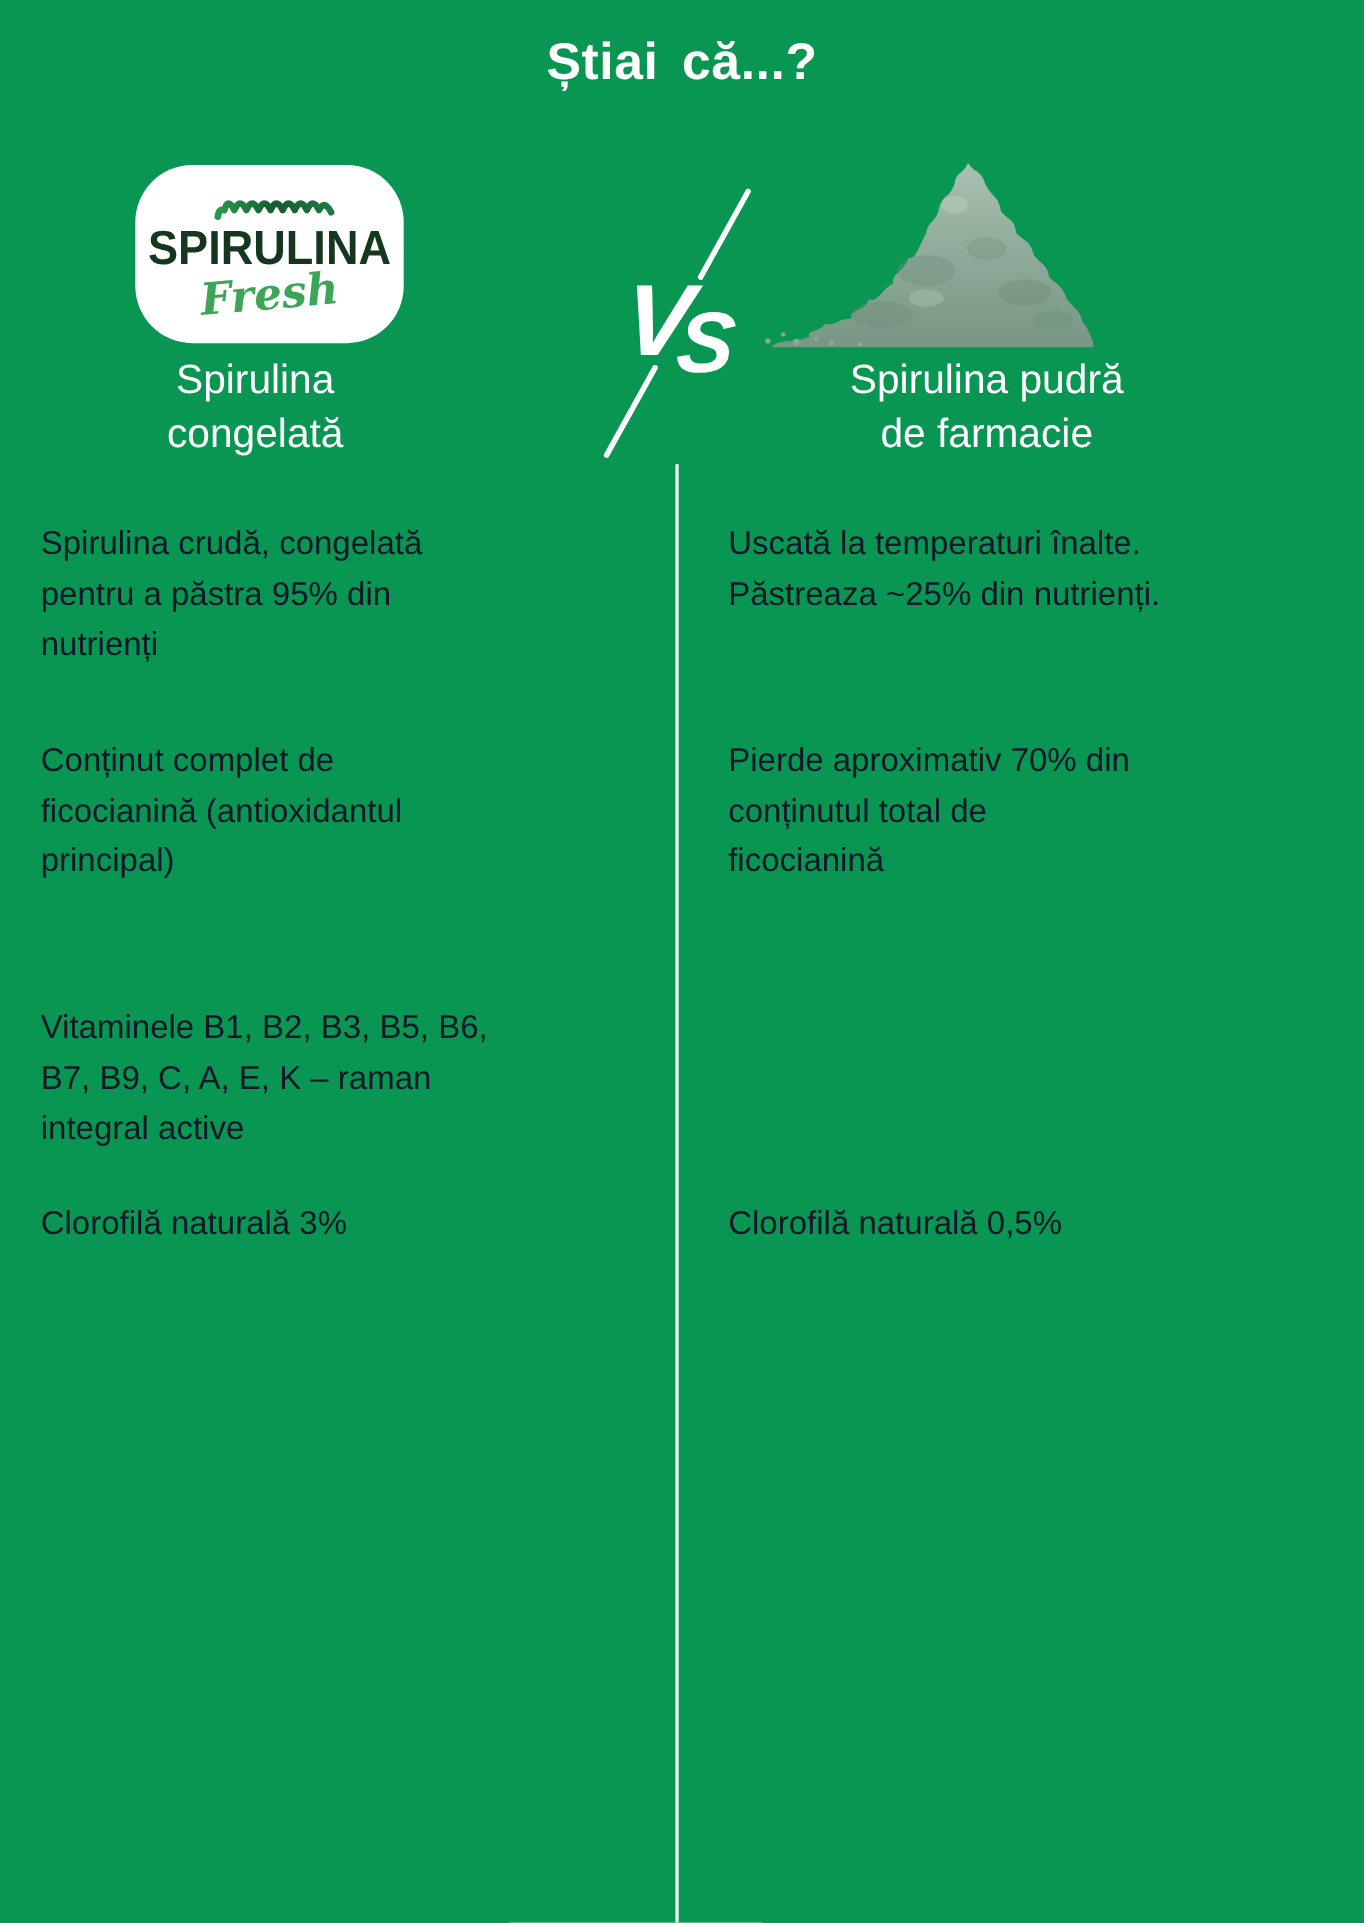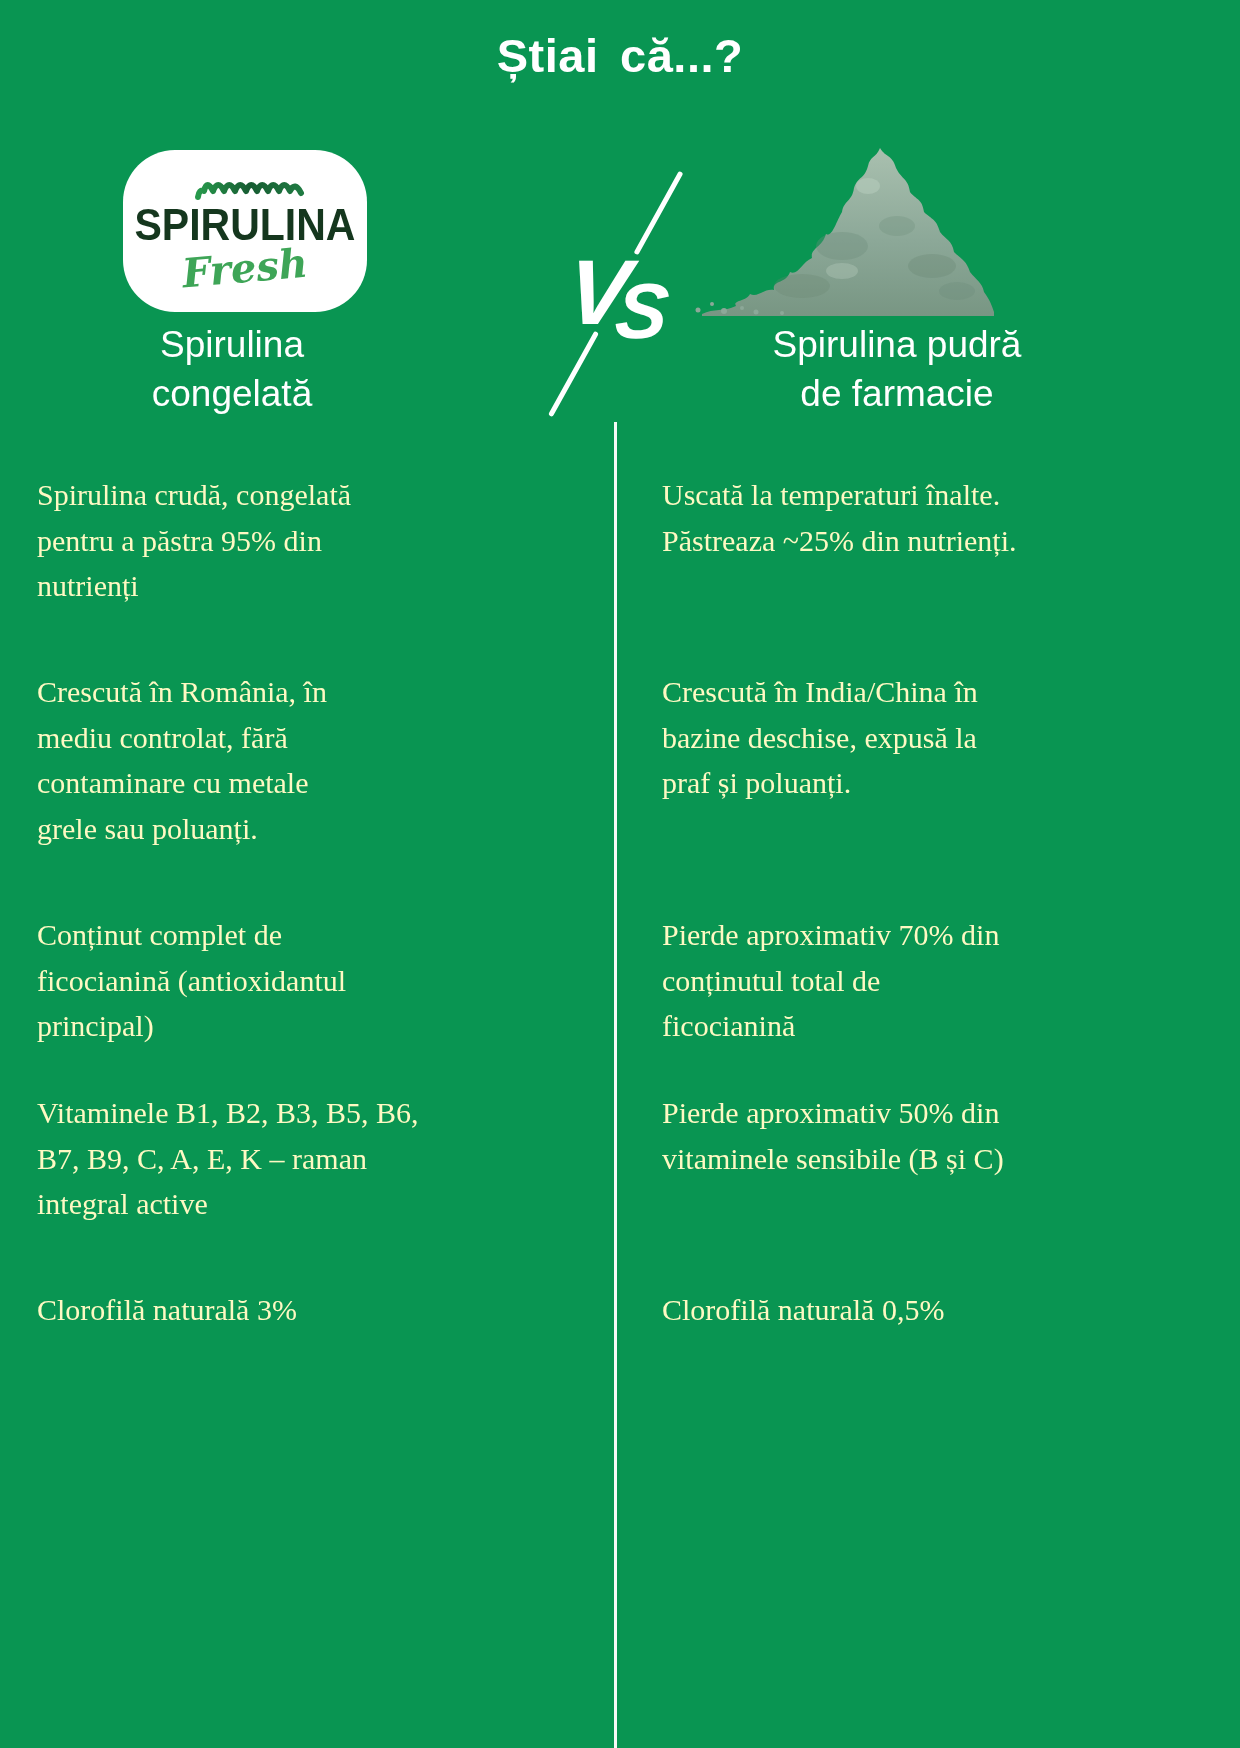--- a/index.html
+++ b/index.html
@@ -58,23 +58,22 @@
   }
   
   .rows { position:absolute; top:472px; left:0; width:1240px; }
   .row { display:grid; grid-template-columns:614px 626px; }
   .row:nth-child(1) { min-height:197px; }
   .row:nth-child(2) { min-height:243px; }
   .row:nth-child(3) { min-height:178px; }
   .row:nth-child(4) { min-height:197px; }
   .row:nth-child(5) { min-height:183px; }
   .cell {
-    font-size:30px; line-height:1.52; color:#fef9c3;
+    font-size:30px; line-height:1.52; color:#0f172a;
     white-space:pre-line;
-    font-family:Liberation Serif, serif;
   }
   .cell.left  { padding:0 85px 0 37px; }
   .cell.right { padding:0 60px 0 48px; }
   .row:nth-child(6) .cell { font-size:40px; }
   .row:nth-child(6) .cell span {
     display:inline-block; transform:scaleX(0.9); transform-origin:left center;
     letter-spacing:-0.5px;
   }
 </style>
 </head>
@@ -147,42 +146,31 @@
 
   <div class="rows">
     <div class="row">
       <div class="cell left">Spirulina crudă, congelată
 pentru a păstra 95% din
 nutrienți</div>
       <div class="cell right">Uscată la temperaturi înalte.
 Păstreaza ~25% din nutrienți.</div>
     </div>
     <div class="row">
-      <div class="cell left">Crescută în România, în
-mediu controlat, fără
-contaminare cu metale
-grele sau poluanți.</div>
-      <div class="cell right">Crescută în India/China în
-bazine deschise, expusă la
-praf și poluanți.</div>
-    </div>
-    <div class="row">
       <div class="cell left">Conținut complet de
 ficocianină (antioxidantul
 principal)</div>
       <div class="cell right">Pierde aproximativ 70% din
 conținutul total de
 ficocianină</div>
     </div>
     <div class="row">
       <div class="cell left">Vitaminele B1, B2, B3, B5, B6,
 B7, B9, C, A, E, K – raman
 integral active</div>
-      <div class="cell right">Pierde aproximativ 50% din
-vitaminele sensibile (B și C)</div>
     </div>
     <div class="row">
       <div class="cell left"><span>Clorofilă naturală 3%</span></div>
       <div class="cell right"><span>Clorofilă naturală 0,5%</span></div>
     </div>
   </div>
 
 </div>
 
 </body></html>

